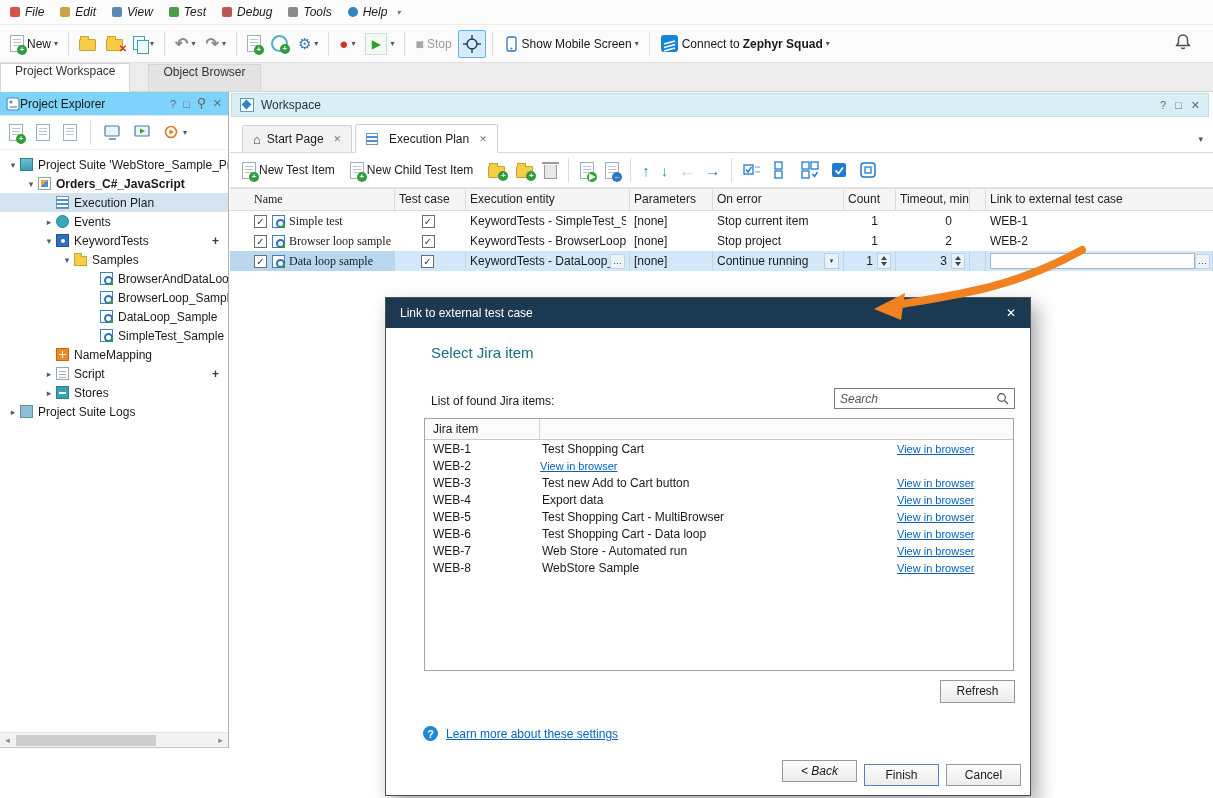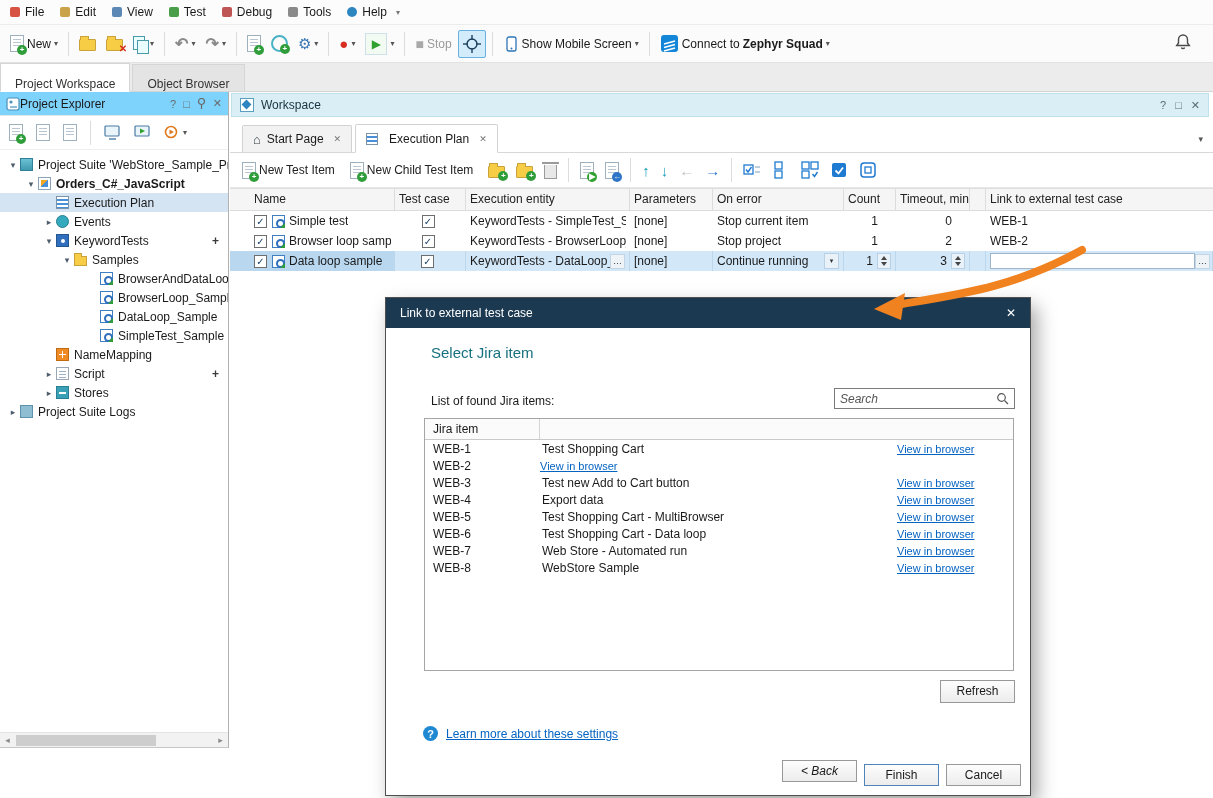--- a/index.html
+++ b/index.html
@@ -1,21 +1,21 @@
 <!DOCTYPE html>
 <html><head>
 <meta charset="utf-8">
 <style>
   * { box-sizing: border-box; margin: 0; padding: 0; }
   html,body { width:1213px; height:798px; }
   body { font-family:"Liberation Sans", sans-serif; font-size:12px; color:#1a1a1a; background:#fff; overflow:hidden; }
   .app { position:relative; width:1213px; height:798px; background:#fff; overflow:hidden; }
 
   
-  .menubar { position:absolute; top:0; left:0; right:0; height:25px; background:#fcfcfc; border-bottom:1px solid #ececec; display:flex; align-items:center; padding-left:2px; }
+  .menubar { position:absolute; top:0; left:0; right:0; height:25px; background:#fcfcfc; border-bottom:1px solid #ececec; display:flex; align-items:center; padding-left:2px;font-style:italic; }
   .mitem { display:flex; align-items:center; gap:5px; padding:0 8px; height:22px; cursor:default; }
   .mico { width:10px; height:10px; border-radius:2px; flex:none; }
   .mi-file{background:#d75445;} .mi-edit{background:#c9a24a;} .mi-view{background:#5b88b5;}
   .mi-test{background:#4a9e4a;} .mi-debug{background:#c05555;} .mi-tools{background:#8a8a8a;} .mi-help{background:#2e86c1; border-radius:50%;}
   .menu-caret { font-size:8px; color:#777; margin-left:4px; }
 
   
   .toolbar { position:absolute; top:25px; left:0; right:0; height:38px; background:#fbfbfb; border-bottom:1px solid #e2e2e2; display:flex; align-items:center; padding:0 6px; gap:2px; }
   .tsep { width:1px; height:24px; background:#dcdcdc; margin:0 4px; flex:none; }
   .tbtn { height:28px; display:flex; align-items:center; gap:3px; padding:0 4px; border-radius:3px; flex:none; cursor:default; }
@@ -37,21 +37,21 @@
   .copyico { position:relative; width:14px; height:16px; flex:none; }
   .copyico::before, .copyico::after { content:""; position:absolute; width:10px; height:12px; border:1px solid #4b9aa8; background:#eafdff; }
   .copyico::before { left:0; top:0; } .copyico::after { left:4px; top:4px; }
   .ringplus { position:relative; width:17px; height:17px; border:2px solid #49b2c4; border-radius:50%; flex:none; }
   .sel-box { width:28px; height:28px; border:1px solid #69b1e3; background:#d3ecfb; display:flex; align-items:center; justify-content:center; border-radius:2px; }
   .run-box { width:22px; height:22px; border:1px solid #cfdfe8; background:#f2fbf2; display:flex; align-items:center; justify-content:center; }
   .bell { margin-left:auto; margin-right:14px; }
 
   
   .apptabs { position:absolute; top:63px; left:0; right:0; height:29px; background:#ececec; border-bottom:1px solid #d5d5d5; display:flex; align-items:flex-end; }
-  .apptab { height:27px; padding:0 14px; display:flex; align-items:flex-end; border:1px solid #d5d5d5; border-bottom:none; background:#e4e4e4; color:#333; margin-right:2px; cursor:default; }
+  .apptab { height:27px; padding:0 14px; display:flex; align-items:flex-start; border:1px solid #d5d5d5; border-bottom:none; background:#e4e4e4; color:#333; margin-right:18px; cursor:default; }
   .apptab.active { background:#fff; height:29px; border-bottom:1px solid #fff; margin-bottom:-1px; }
 
   
   .leftpanel { position:absolute; top:92px; left:0; width:229px; bottom:50px; border-right:1px solid #b0b0b0; border-bottom:1px solid #c7c7c7; background:#fff; }
   .lp-header { height:24px; display:flex; align-items:center; padding:0 6px; background:#7dd3fc; border-bottom:1px solid #e1e6ea; }
   .lp-hicons { margin-left:auto; display:flex; gap:7px; color:#6a6a6a; align-items:center; font-size:11px; }
   .lp-toolbar { height:34px; display:flex; align-items:center; padding:0 5px; gap:5px; border-bottom:1px solid #efefef; }
   .tree { position:absolute; top:60px; left:0; right:0; bottom:16px; overflow:hidden; padding-top:3px; }
   .titem { height:19px; display:flex; align-items:center; white-space:nowrap; cursor:default; }
   .tw { width:14px; flex:none; text-align:center; color:#4e5d6b; font-size:9px; }
@@ -108,21 +108,21 @@
   .cbico { width:18px; height:18px; flex:none; }
   .trash { width:13px; height:14px; border:1px solid #9a9a9a; border-top:none; position:relative; background:#e8e8e8; flex:none; margin-top:3px; }
   .trash::before { content:""; position:absolute; top:-3px; left:-3px; right:-3px; height:2px; background:#9a9a9a; }
 
   
   .grid { border-top:1px solid #dedede; }
   .ghead { display:flex; height:22px; background:#f5f5f5; border-bottom:1px solid #dcdcdc; color:#222; }
   .gh { padding:3px 4px; border-right:1px solid #dcdcdc; overflow:hidden; white-space:nowrap; }
   .grow { display:flex; height:20px; align-items:stretch; }
   .gc { display:flex; align-items:center; padding:0 4px; overflow:hidden; white-space:nowrap; }
-  .c-name{width:165px; padding-left:24px;} .c-test{width:71px; justify-content:center;}
+  .c-name{width:165px; padding-left:24px;font-family:Liberation Serif, serif;} .c-test{width:71px; justify-content:center;}
   .c-entity{width:164px;} .c-params{width:83px;} .c-onerr{width:131px;}
   .c-count{width:52px;} .c-timeout{width:74px;} .c-spacer{width:16px; padding:0;}
   .c-link{flex:1;}
   .num { justify-content:flex-end; padding-right:18px; }
   .cb { width:13px; height:13px; border:1px solid #6e6e6e; background:#fff; display:flex; align-items:center; justify-content:center; font-size:10px; color:#1c3f66; flex:none; margin-right:5px; }
   .grow .ic { margin-right:4px; }
   .grow.sel { background:#d2e7f8; }
   .grow.sel .gc { border-right:1px solid #bcd6ec; }
   .grow.sel .c-name { background:#b9d8f0; }
   .dd-btn { margin-left:auto; width:15px; height:16px; display:flex; align-items:center; justify-content:center; background:#e9f1f9; border:1px solid #b9cfe4; font-size:7px; color:#333; flex:none; }

